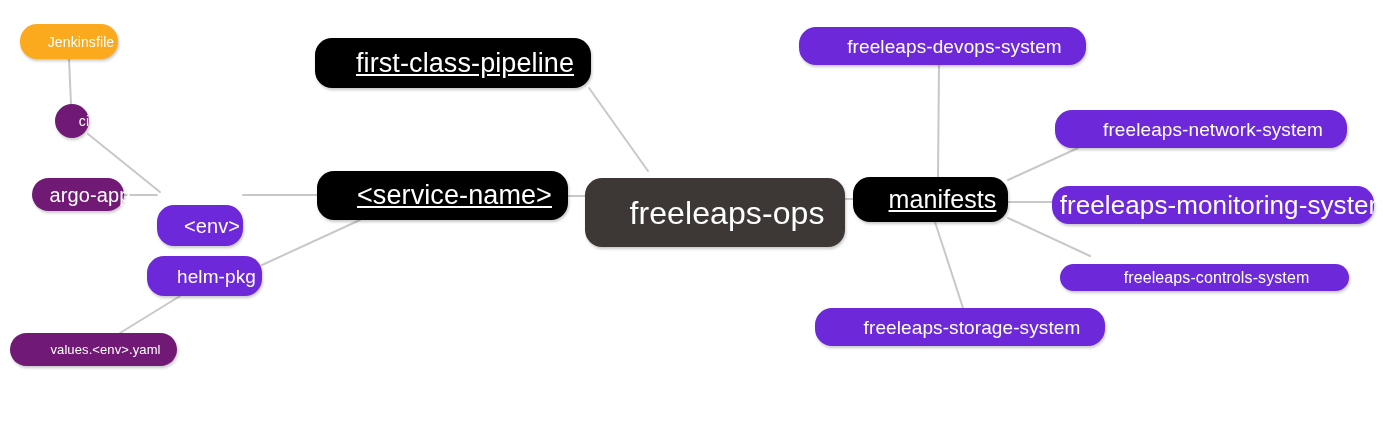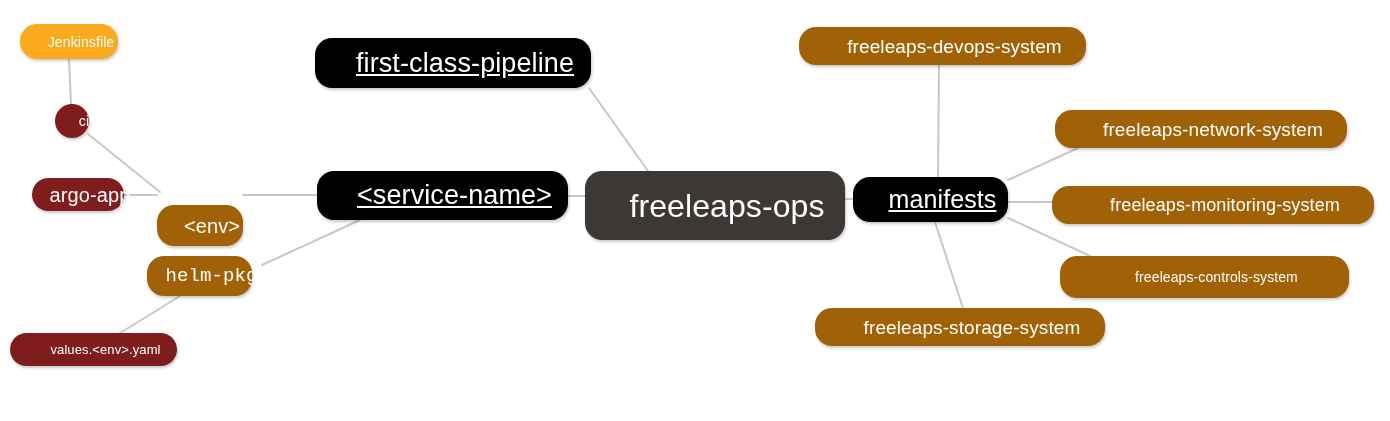--- a/index.html
+++ b/index.html
@@ -33,25 +33,25 @@
     justify-content: center;
     color: #ffffff;
     border-radius: 17px;
     white-space: nowrap;
     line-height: 1;
     text-align: left;
     box-shadow: 1px 2px 3px rgba(0,0,0,0.22);
     letter-spacing: 0.1px;
     padding-left: 24px;
   }
-  .n-root   { background: #3d3836; }
+  .n-root   { background: #3d3836; margin-top: 7px; }
   .n-blue   { background: #000000; text-decoration: underline; }
-  .n-green  { background: #a16207; }
+  .n-green  { background: #6d28d9; }
   .n-orange { background: #fbaa1e; }
-  .n-red    { background: #7f1d1d; }
+  .n-red    { background: #701a75; }
 </style>
 </head>
 <body>
 
 <div id="canvas">
   <svg id="edges" viewBox="0 0 1390 421">
       <line x1="69" y1="59" x2="71" y2="104" stroke="#c8c8c8" stroke-width="2" stroke-linecap="round"></line>
       <line x1="88" y1="134" x2="160" y2="192" stroke="#c8c8c8" stroke-width="2" stroke-linecap="round"></line>
       <line x1="124" y1="195" x2="157" y2="195" stroke="#c8c8c8" stroke-width="2" stroke-linecap="round"></line>
       <line x1="243" y1="195" x2="317" y2="195" stroke="#c8c8c8" stroke-width="2" stroke-linecap="round"></line>
@@ -64,25 +64,25 @@
       <line x1="1008" y1="180" x2="1078" y2="148" stroke="#c8c8c8" stroke-width="2" stroke-linecap="round"></line>
       <line x1="1008" y1="202" x2="1052" y2="202" stroke="#c8c8c8" stroke-width="2" stroke-linecap="round"></line>
       <line x1="1008" y1="218" x2="1090" y2="256" stroke="#c8c8c8" stroke-width="2" stroke-linecap="round"></line>
       <line x1="935" y1="222" x2="963" y2="308" stroke="#c8c8c8" stroke-width="2" stroke-linecap="round"></line>
     </svg>
   <div id="nodes">
       <div class="node n-orange" style="left: 20px; top: 24px; width: 98px; height: 35px; font-size: 14px;">Jenkinsfile</div>
       <div class="node n-red" style="left: 55px; top: 104px; width: 34px; height: 34px; font-size: 14px;">ci</div>
       <div class="node n-red" style="left: 32px; top: 178px; width: 92px; height: 33px; font-size: 20px;">argo-app</div>
       <div class="node n-green" style="left: 157px; top: 174px; width: 86px; height: 41px; font-size: 20px; margin-top: 31px;">&lt;env&gt;</div>
-      <div class="node n-green" style="left: 147px; top: 256px; width: 105px; height: 40px; font-size: 19px; font-family: Liberation Mono, monospace;">helm-pkg</div>
+      <div class="node n-green" style="left: 147px; top: 256px; width: 115px; height: 40px; font-size: 19px;">helm-pkg</div>
       <div class="node n-red" style="left: 10px; top: 333px; width: 167px; height: 33px; font-size: 13px;">values.&lt;env&gt;.yaml</div>
       <div class="node n-blue" style="left: 315px; top: 38px; width: 276px; height: 50px; font-size: 27px;">first-class-pipeline</div>
       <div class="node n-blue" style="left: 317px; top: 171px; width: 251px; height: 49px; font-size: 27px;">&lt;service-name&gt;</div>
       <div class="node n-root" style="left: 585px; top: 171px; width: 260px; height: 69px; font-size: 32px;">freeleaps-ops</div>
       <div class="node n-blue" style="left: 853px; top: 177px; width: 155px; height: 45px; font-size: 25px;">manifests</div>
       <div class="node n-green" style="left: 799px; top: 27px; width: 287px; height: 38px; font-size: 19px;">freeleaps-devops-system</div>
       <div class="node n-green" style="left: 1055px; top: 110px; width: 292px; height: 38px; font-size: 19px;">freeleaps-network-system</div>
-      <div class="node n-green" style="left: 1052px; top: 186px; width: 322px; height: 38px; font-size: 18px;">freeleaps-monitoring-system</div>
-      <div class="node n-green" style="left: 1060px; top: 256px; width: 289px; height: 42px; font-size: 14px;">freeleaps-controls-system</div>
+      <div class="node n-green" style="left: 1052px; top: 186px; width: 322px; height: 38px; font-size: 26px;">freeleaps-monitoring-system</div>
+      <div class="node n-green" style="left: 1060px; top: 264px; width: 289px; height: 27px; font-size: 16px;">freeleaps-controls-system</div>
       <div class="node n-green" style="left: 815px; top: 308px; width: 290px; height: 38px; font-size: 19px;">freeleaps-storage-system</div>
     </div>
 </div>
 
 </body></html>

